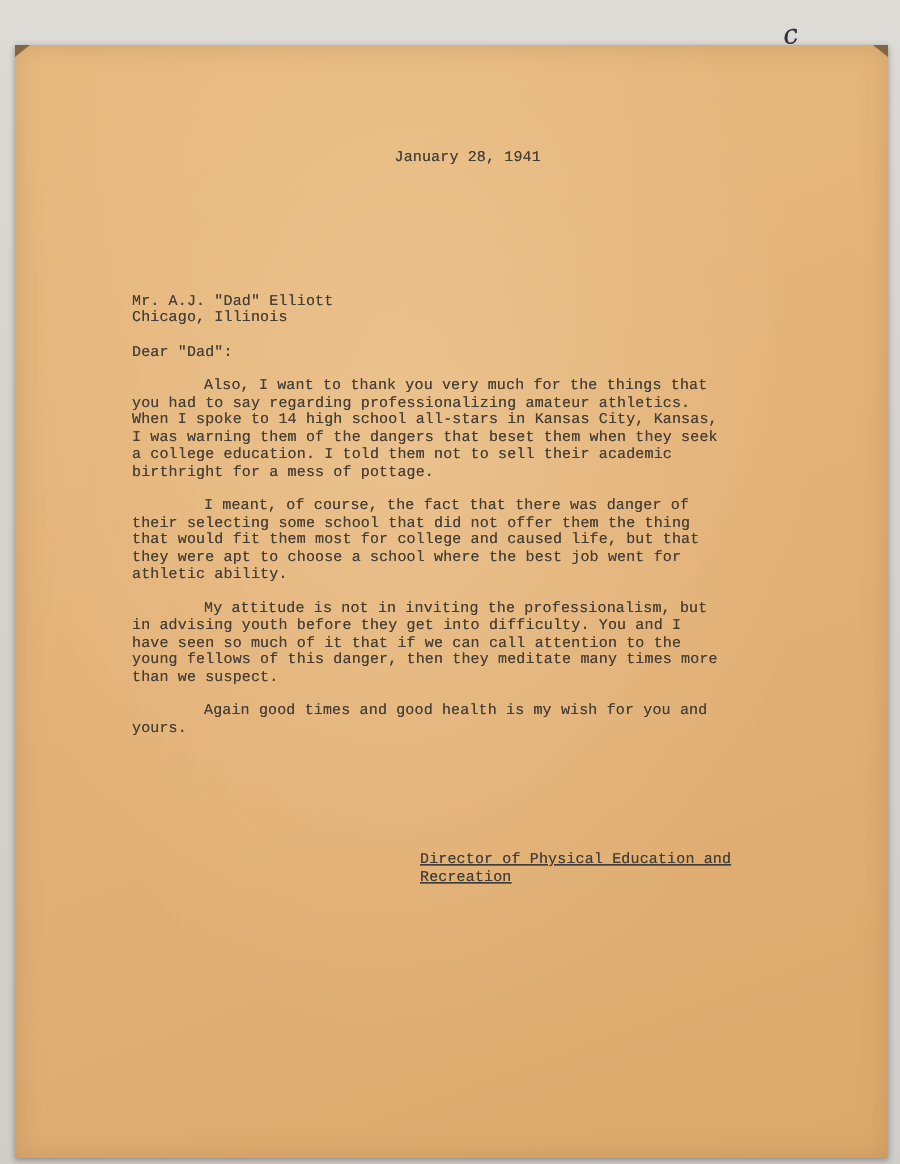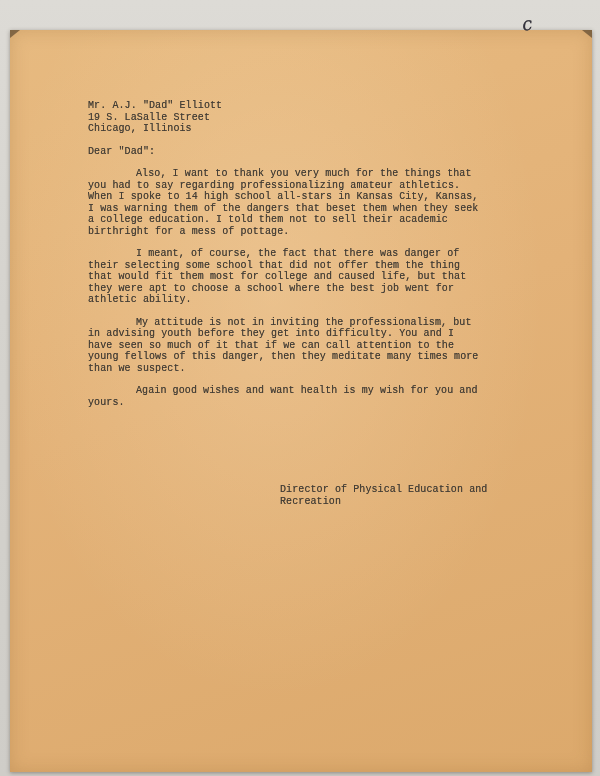--- a/index.html
+++ b/index.html
@@ -72,47 +72,48 @@
     margin: 0 0 11px 0;
     text-indent: 48px;
   }
   .closing {
     margin-top: 16px;
     margin-left: 197px;
   }
   .sig-block {
     margin-top: 76px;
     margin-left: 192px;
+    text-decoration: underline;
   }
 </style>
 </head>
 <body>
 
 <div class="scan-bg">
   <div class="paper typed">
 
     <div class="corner-mark corner-tl"></div>
     <div class="corner-mark corner-tr"></div>
 
     <div class="handwritten-mark">c</div>
 
+    <div class="date-line">January 28, 1941</div>
 
     <div class="recipient">
       <div>Mr. A.J. "Dad" Elliott</div>
-      <div>19 S. LaSalle Street</div>
       <div>Chicago, Illinois</div>
     </div>
 
     <div class="salutation">Dear "Dad":</div>
 
     <div class="letter-body">
       <p>Also, I want to thank you very much for the things that you had to say regarding professionalizing amateur athletics. When I spoke to 14 high school all-stars in Kansas City, Kansas, I was warning them of the dangers that beset them when they seek a college education. I told them not to sell their academic birthright for a mess of pottage.</p>
       <p>I meant, of course, the fact that there was danger of their selecting some school that did not offer them the thing that would fit them most for college and caused life, but that they were apt to choose a school where the best job went for athletic ability.</p>
       <p>My attitude is not in inviting the professionalism, but in advising youth before they get into difficulty. You and I have seen so much of it that if we can call attention to the young fellows of this danger, then they meditate many times more than we suspect.</p>
-      <p>Again good wishes and want health is my wish for you and yours.</p>
+      <p>Again good times and good health is my wish for you and yours.</p>
     </div>
 
 
     <div class="sig-block">
       <div>Director of Physical Education and Recreation</div>
     </div>
 
   </div>
 </div>
 

